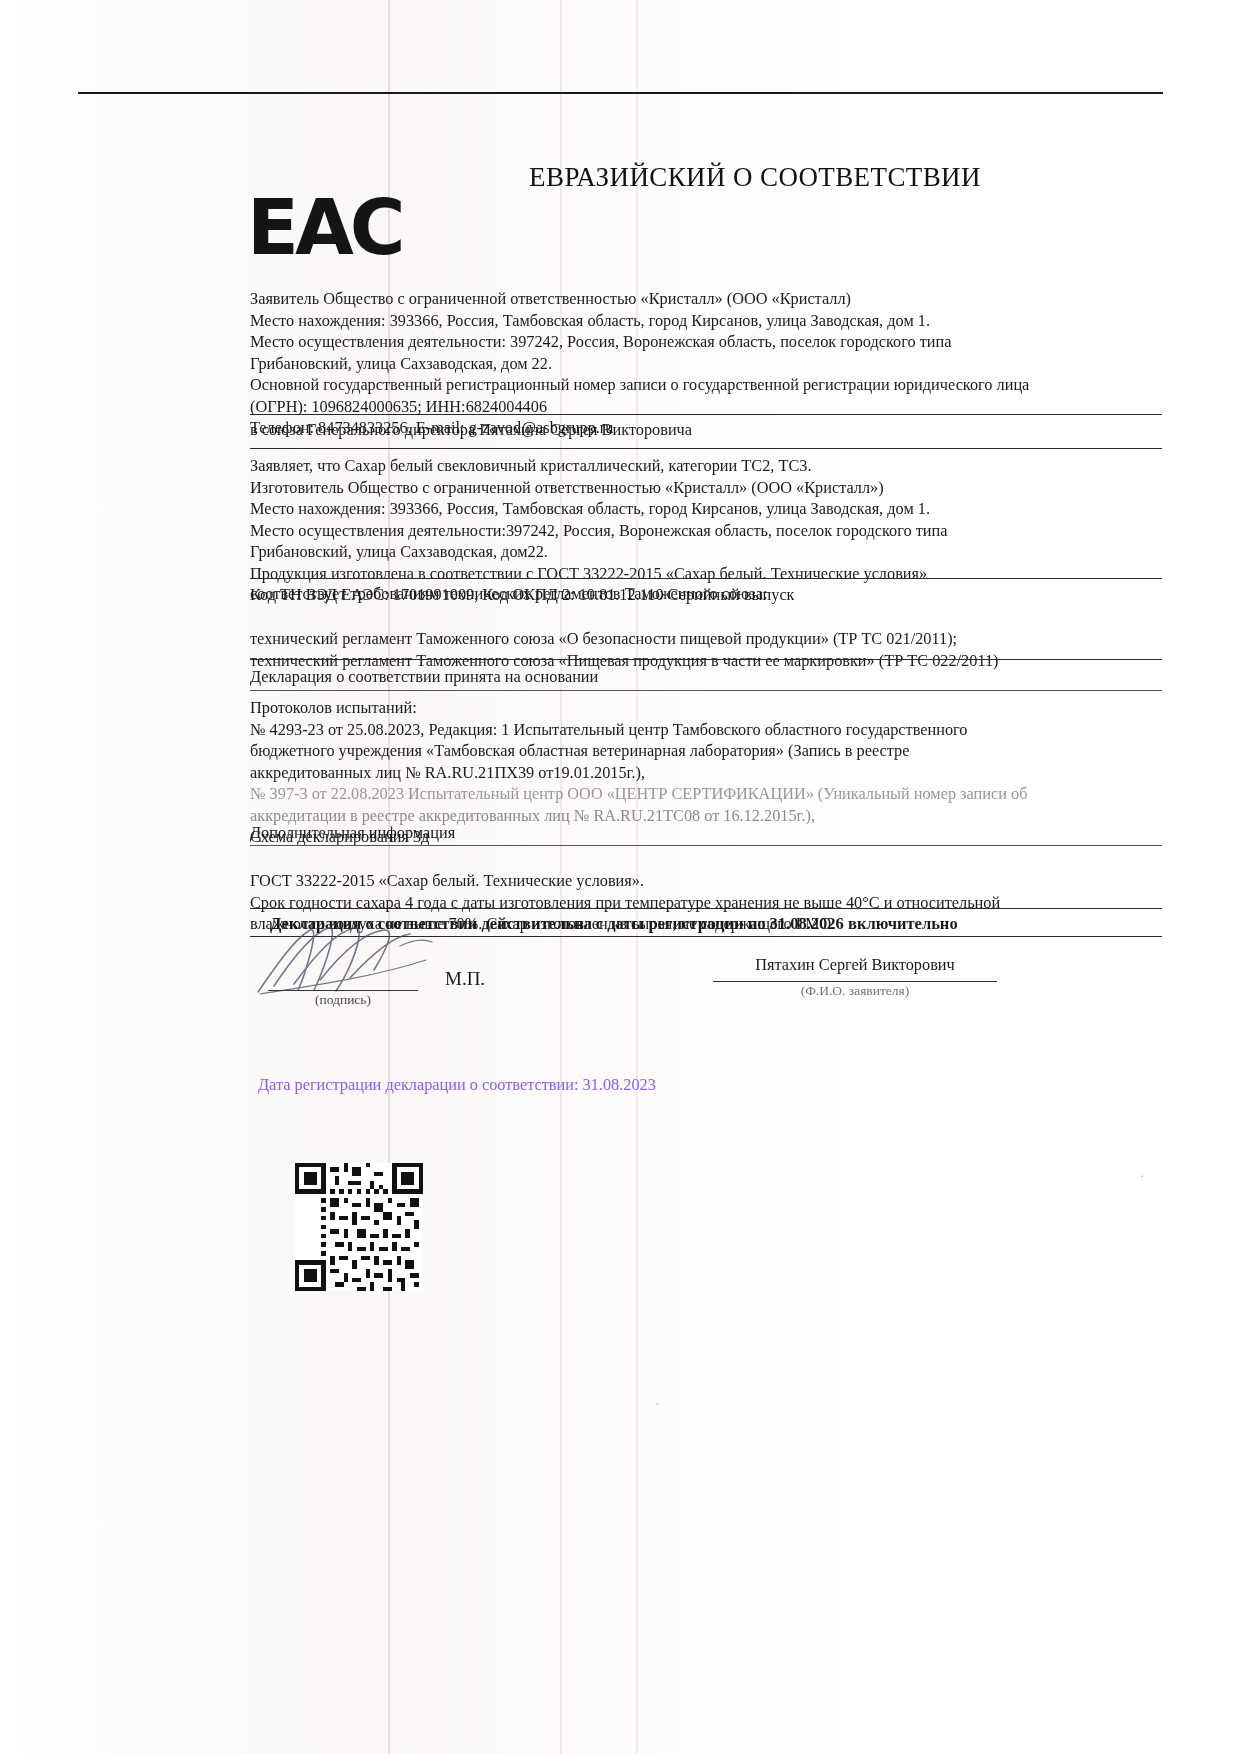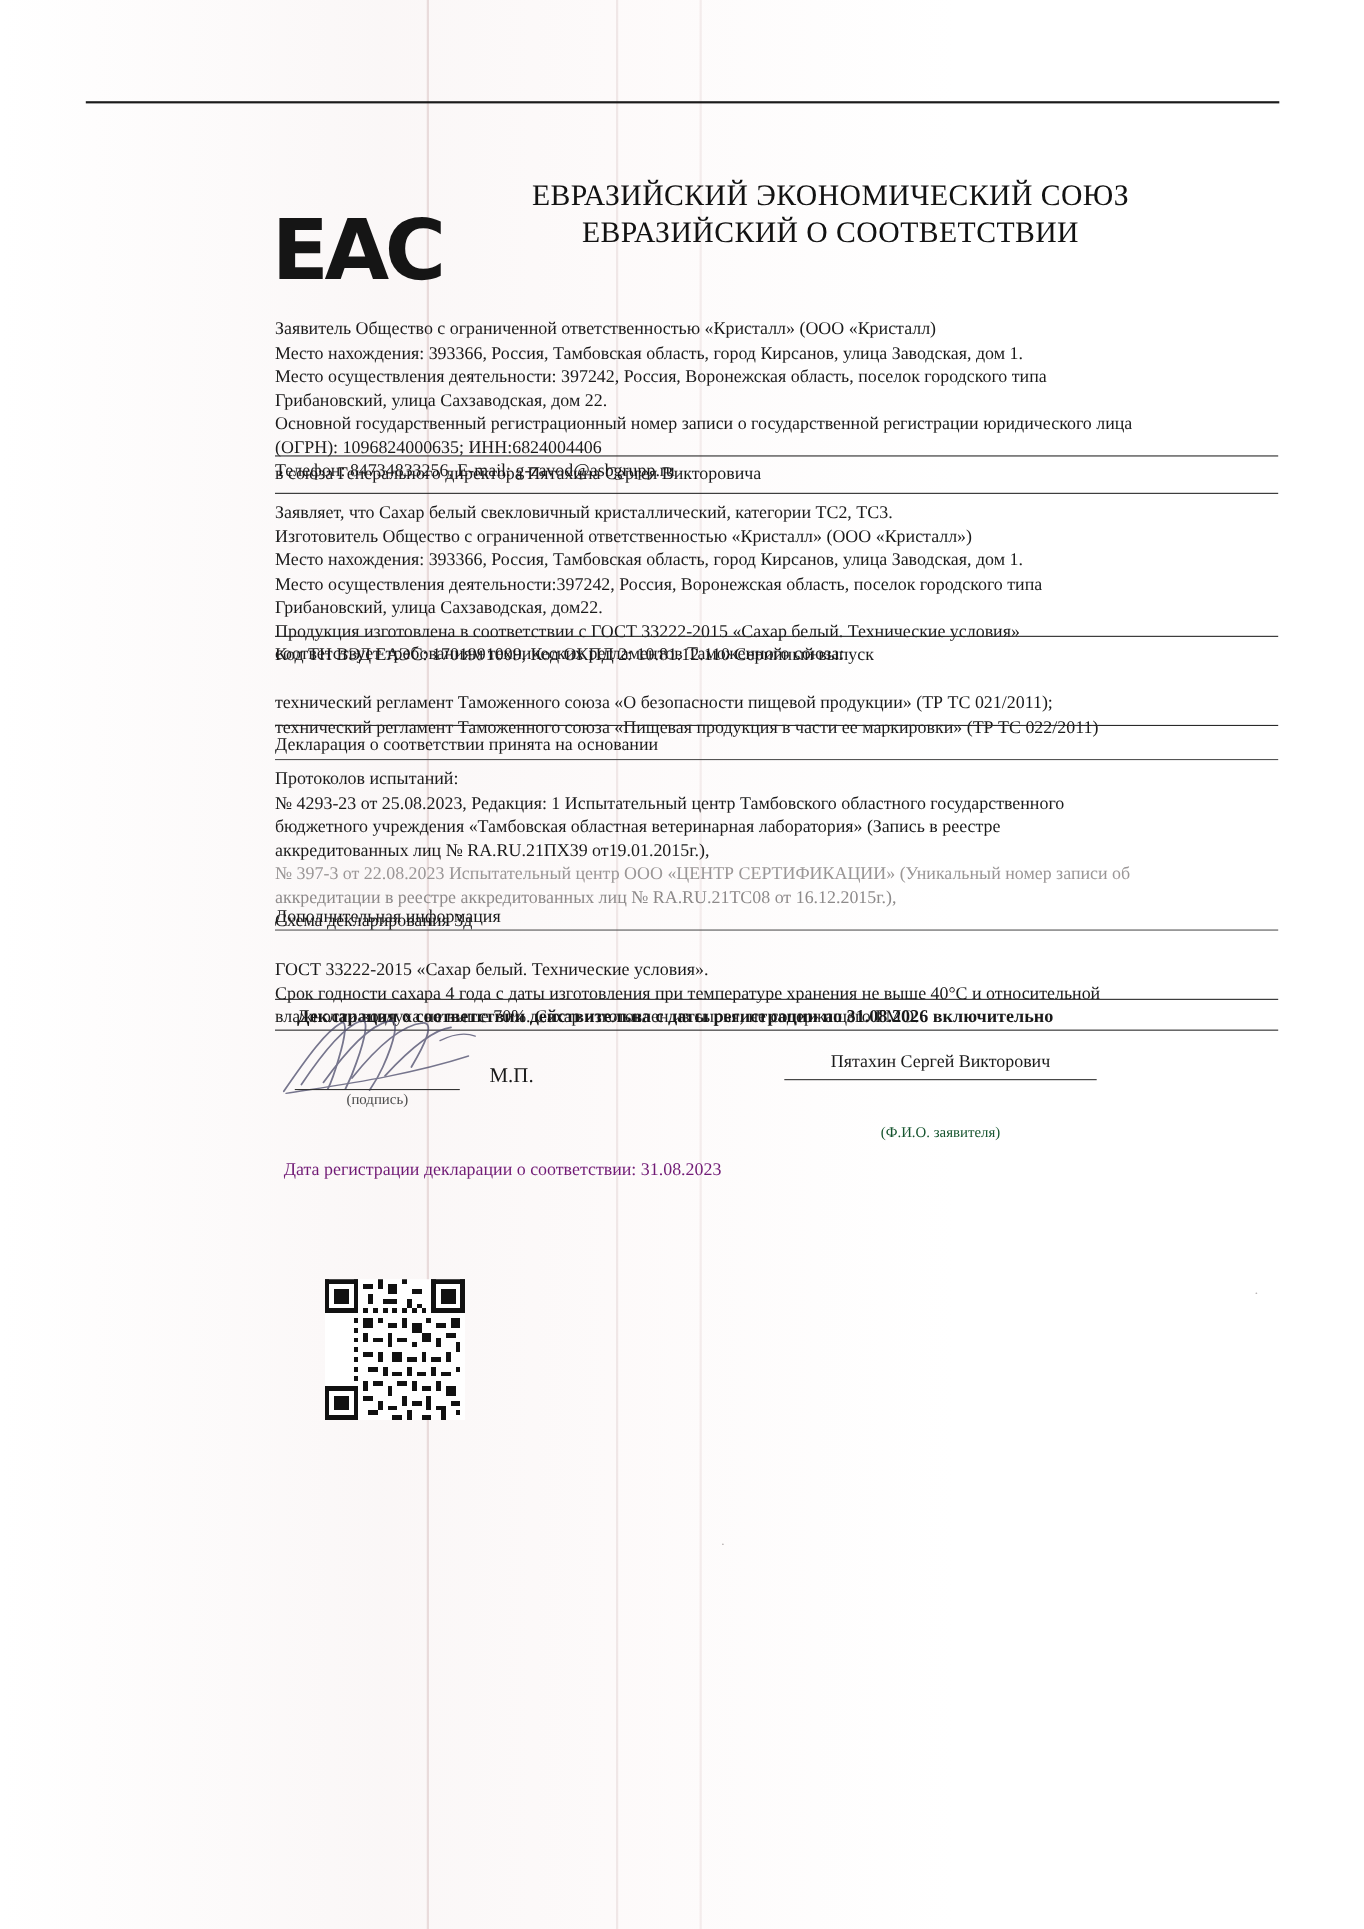--- a/index.html
+++ b/index.html
@@ -121,25 +121,25 @@
     position: absolute;
     left: 713px;
     top: 981px;
     width: 284px;
     border-top: 1px solid #333;
     height: 0;
   }
   .sign-caption {
     position: absolute;
     left: 715px;
-    top: 1022px;
+    top: 983px;
     width: 280px;
     text-align: center;
     font-size: 13.5px;
-    color: #14532d;
+    color: #737373;
   }
 
   .mp {
     position: absolute;
     left: 445px;
     top: 968px;
     font-size: 19px;
     color: #1a1a1a;
   }
 
@@ -175,23 +175,23 @@
     top: 1021px;
     font-size: 16.5px;
     font-weight: 700;
     color: #111;
   }
   .reg-number .lbl { font-weight: 700; }
 
   .reg-date {
     position: absolute;
     left: 258px;
-    top: 1053px;
+    top: 1075px;
     font-size: 16.3px;
-    color: #701a75;
+    color: #8b5cf6;
   }
 
   .qr {
     position: absolute;
     left: 295px;
     top: 1163px;
     width: 128px;
     height: 128px;
   }
   .qr svg { display: block; }
@@ -213,21 +213,20 @@
   <div class="paper"></div>
   <div class="scanline" style="left:388px;"></div>
   <div class="scanline" style="left:560px; background:rgba(225,208,208,0.45);"></div>
   <div class="scanline" style="left:636px; background:rgba(230,214,214,0.4);"></div>
 
   <div class="rule-top"></div>
 
   <div class="eac-logo">ЕAC</div>
 
   <div class="title">
-    <span>ЕВРАЗИЙСКИЙ ЭКОНОМИЧЕСКИЙ СОЮЗ</span>
     <span class="l2">ЕВРАЗИЙСКИЙ О СООТВЕТСТВИИ</span>
   </div>
 
   <div class="block b-applicant">
     <p>Заявитель Общество с ограниченной ответственностью «Кристалл» (ООО «Кристалл)</p>
     <p>Место нахождения: 393366, Россия, Тамбовская область, город Кирсанов, улица Заводская, дом 1.</p>
     <p>Место осуществления деятельности: 397242, Россия, Воронежская область, поселок городского типа</p>
     <p>Грибановский, улица Сахзаводская, дом 22.</p>
     <p>Основной государственный регистрационный номер записи о государственной регистрации юридического лица</p>
     <p>(ОГРН): 1096824000635; ИНН:6824004406</p>

